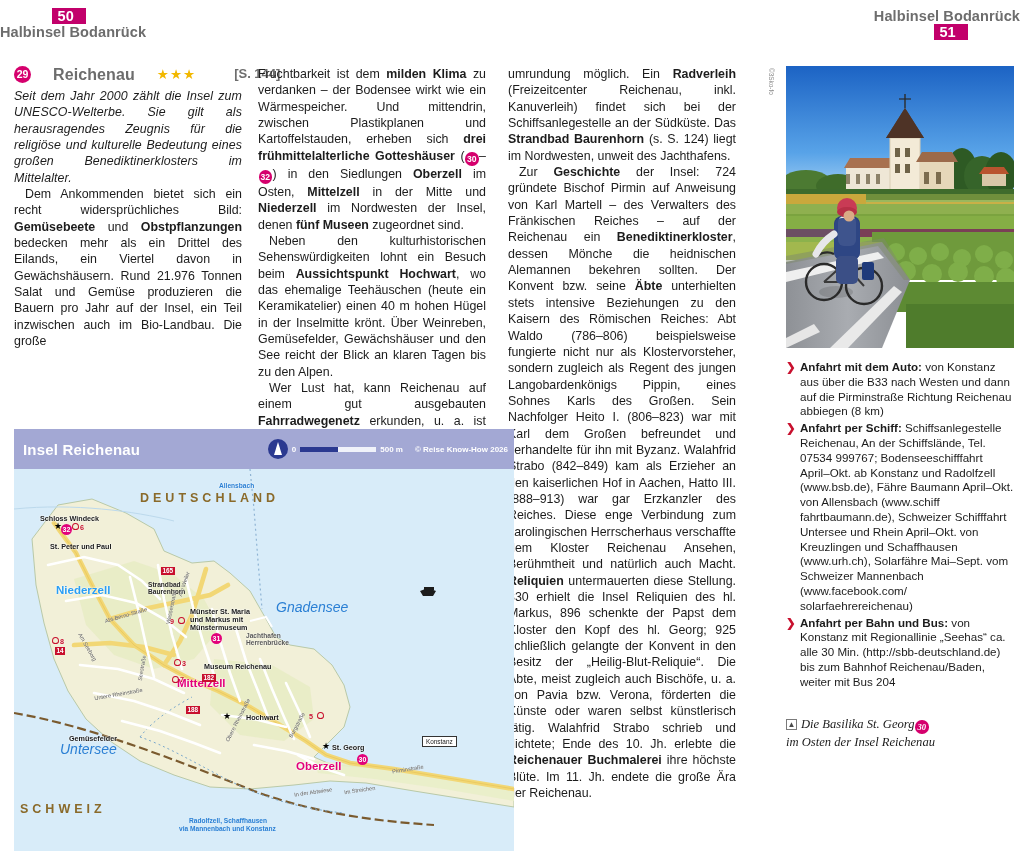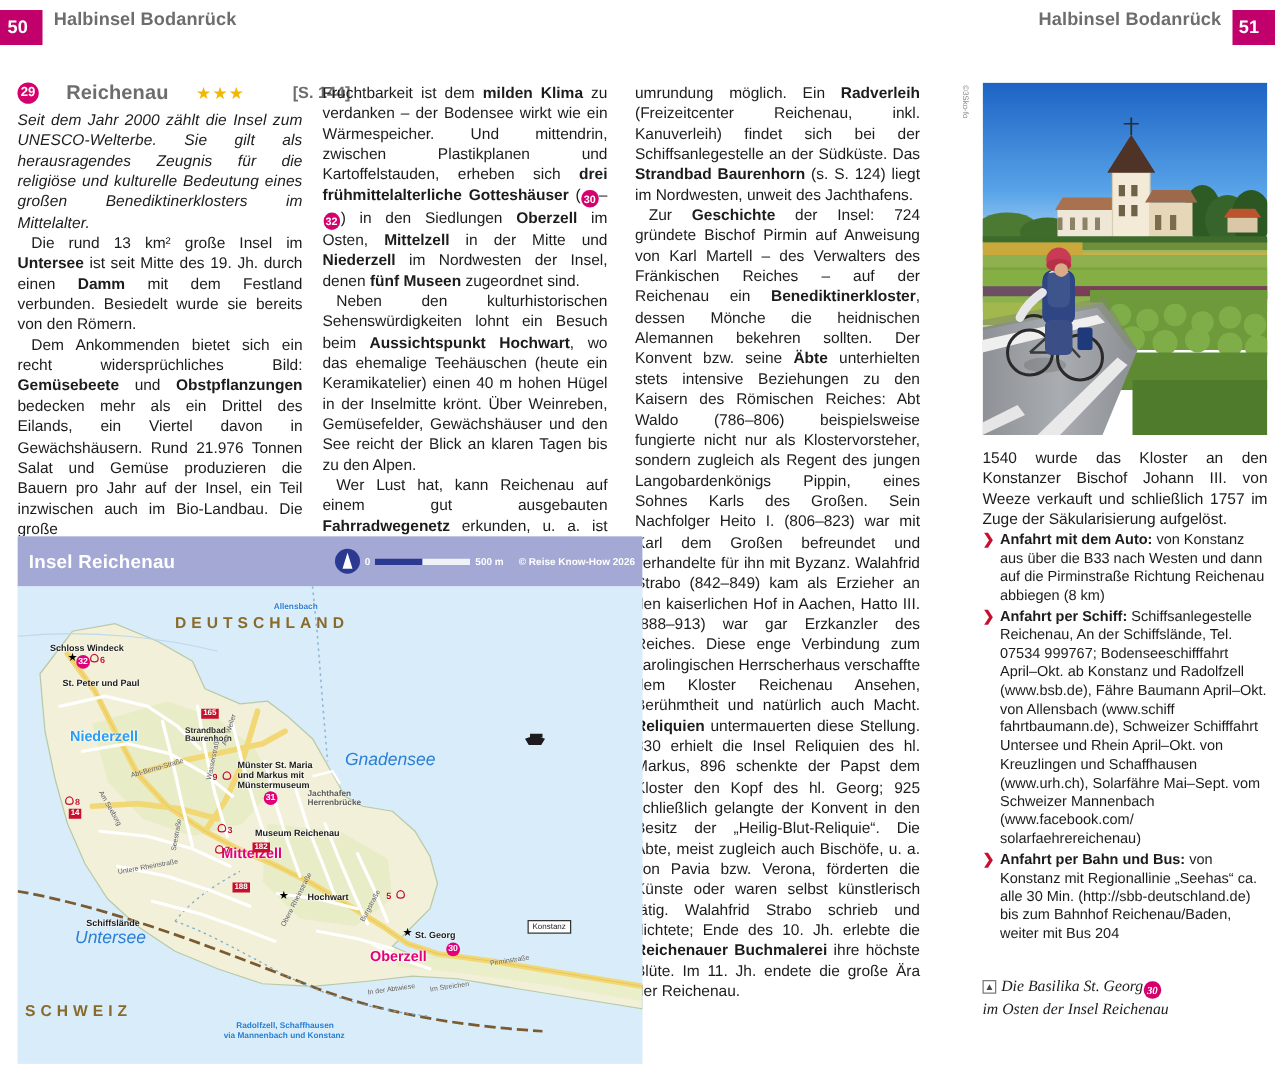--- a/index.html
+++ b/index.html
@@ -9,23 +9,24 @@
     background:#ffffff;
     font-family:"Liberation Sans", sans-serif;
     color:#1a1a1a;
     overflow:hidden;
     position:relative;
   }
 
   
   .head-left, .head-right{
     position:absolute; top:8px; height:28px;
-    display:flex; 
+    display:flex; align-items:center;
     font-size:14.5px; font-weight:bold; color:#6d6d6d;
     letter-spacing:.1px;
+    flex-direction:column;
   }
   .head-left{ left:0; }
   .head-right{ right:0; }
   .folio{
     background:#c2006b; color:#ffffff;
     font-size:14.5px; font-weight:bold;
     display:flex; align-items:center; justify-content:center;
     width:34px; height:28px;
   }
   .head-left .folio{ margin-right:9px; padding-left:6px; justify-content:flex-start; }
@@ -222,21 +223,20 @@
 
 <div class="sect-title">
   <span class="poi-dot">29</span>
   <span class="sect-name">Reichenau</span>
   <span class="stars">★★★</span>
   <span class="pageref">[S. 144]</span>
 </div>
 
 <div class="col" id="col1">
   <p class="lead">Seit dem Jahr 2000 zählt die Insel zum UNESCO-Welterbe. Sie gilt als herausragendes Zeugnis für die religiöse und kulturelle Bedeutung eines großen Benediktinerklosters im Mittelalter.</p>
-  <p class="indent"><span>Die rund 13 km² große Insel im </span><b>Untersee</b><span> ist seit Mitte des 19. Jh. durch einen </span><b>Damm</b><span> mit dem Festland verbunden. Besiedelt wurde sie bereits von den Römern.</span></p>
   <p class="indent"><span>Dem Ankommenden bietet sich ein recht widersprüchliches Bild: </span><b>Gemüsebeete</b><span> und </span><b>Obstpflanzungen</b><span> bedecken mehr als ein Drittel des Eilands, ein Viertel davon in Gewächshäusern. Rund 21.976 Tonnen Salat und Gemüse produzieren die Bauern pro Jahr auf der Insel, ein Teil inzwischen auch im Bio-Landbau. Die große</span></p>
 </div>
 
 <div class="col" id="col2">
   <p><span>Fruchtbarkeit ist dem </span><b>milden Klima</b><span> zu verdanken – der Bodensee wirkt wie ein Wärmespeicher. Und mittendrin, zwischen Plastikplanen und Kartoffelstauden, erheben sich </span><b>drei frühmittelalterliche Gotteshäuser</b><span> (</span><span class="poi-dot inline">30</span><span>–</span><span class="poi-dot inline">32</span><span>) in den Siedlungen </span><b>Oberzell</b><span> im Osten, </span><b>Mittelzell</b><span> in der Mitte und </span><b>Niederzell</b><span> im Nordwesten der Insel, denen </span><b>fünf Museen</b><span> zugeordnet sind.</span></p>
   <p class="indent"><span>Neben den kulturhistorischen Sehenswürdigkeiten lohnt ein Besuch beim </span><b>Aussichtspunkt Hochwart</b><span>, wo das ehemalige Teehäuschen (heute ein Keramikatelier) einen 40 m hohen Hügel in der Inselmitte krönt. Über Weinreben, Gemüsefelder, Gewächshäuser und den See reicht der Blick an klaren Tagen bis zu den Alpen.</span></p>
   <p class="indent"><span>Wer Lust hat, kann Reichenau auf einem gut ausgebauten </span><b>Fahrradwegenetz</b><span> erkunden, u. a. ist eine Insel-</span></p>
 </div>
 
 <div class="col" id="col3">
@@ -343,21 +343,20 @@
         <path d="M48 168 q-12 8 -18 20" stroke="#e7e7ea" stroke-width="7" fill="none" stroke-linecap="round"></path>
         <circle cx="61" cy="142" r="10" fill="#c93b55"></circle>
         <ellipse cx="61" cy="146" rx="10" ry="5" fill="#b73047"></ellipse>
         <circle cx="63" cy="150" r="5.5" fill="#d9ab86"></circle>
       </g>
     </svg>
   </div>
 </div>
 
 <div class="col" id="col4">
-  <p>1540 wurde das Kloster an den Konstanzer Bischof Johann III. von Weeze verkauft und schließlich 1757 im Zuge der Säkularisierung aufgelöst.</p>
   <div>
     <div class="bullet">
       <span class="chev">❯</span>
       <b>Anfahrt mit dem Auto:</b><span> von Konstanz aus über die B33 nach Westen und dann auf die Pirminstraße Richtung Reichenau abbiegen (8 km)</span>
     </div>
     <div class="bullet">
       <span class="chev">❯</span>
       <b>Anfahrt per Schiff:</b><span> Schiffsanlegestelle Reichenau, An der Schiffslände, Tel. 07534 999767; Bodenseeschifffahrt April–Okt. ab Konstanz und Radolfzell (www.bsb.de), Fähre Baumann April–Okt. von Allensbach (www.schiff fahrtbaumann.de), Schweizer Schifffahrt Untersee und Rhein April–Okt. von Kreuzlingen und Schaffhausen (www.urh.ch), Solarfähre Mai–Sept. vom Schweizer Mannenbach (www.facebook.com/ solarfaehrereichenau)</span>
     </div>
     <div class="bullet">
@@ -459,21 +458,21 @@
     <div class="lbl lbl-sight" style="left:26px; top:45px;">Schloss Windeck</div>
     <div class="lbl lbl-sight" style="left:36px; top:73px;">St. Peter und Paul</div>
     <div class="lbl lbl-small" style="left:134px; top:112px;">Strandbad</div>
     <div class="lbl lbl-small" style="left:134px; top:119px;">Baurenhorn</div>
     <div class="lbl lbl-sight" style="left:176px; top:138px;">Münster St. Maria</div>
     <div class="lbl lbl-sight" style="left:176px; top:146px;">und Markus mit</div>
     <div class="lbl lbl-sight" style="left:176px; top:154px;text-align:right;">Münstermuseum</div>
     <div class="lbl lbl-small" style="left:232px; top:163px; color:#5a5a5a;">Jachthafen</div>
     <div class="lbl lbl-small" style="left:232px; top:170px; color:#5a5a5a;">Herrenbrücke</div>
     <div class="lbl lbl-sight" style="left:190px; top:193px;">Museum Reichenau</div>
-    <div class="lbl lbl-sight" style="left:55px; top:265px;">Schiffslände</div>
+    <div class="lbl lbl-sight" style="left:55px; top:265px;">Gemüsefelder</div>
     <div class="lbl lbl-sight" style="left:232px; top:244px;">Hochwart</div>
     <div class="lbl lbl-sight" style="left:318px; top:274px;">St. Georg</div>
 
     <div class="lbl lbl-route" style="left:175px; top:348px;">Radolfzell, Schaffhausen</div>
     <div class="lbl lbl-route" style="left:165px; top:356px;">via Mannenbach und Konstanz</div>
 
     <div class="box-label" style="left:408px; top:267px;">Konstanz</div>
 
     <span class="mk-star" style="left:40px; top:53px;">★</span>
     <span class="mk-star" style="left:209px; top:243px;">★</span>

